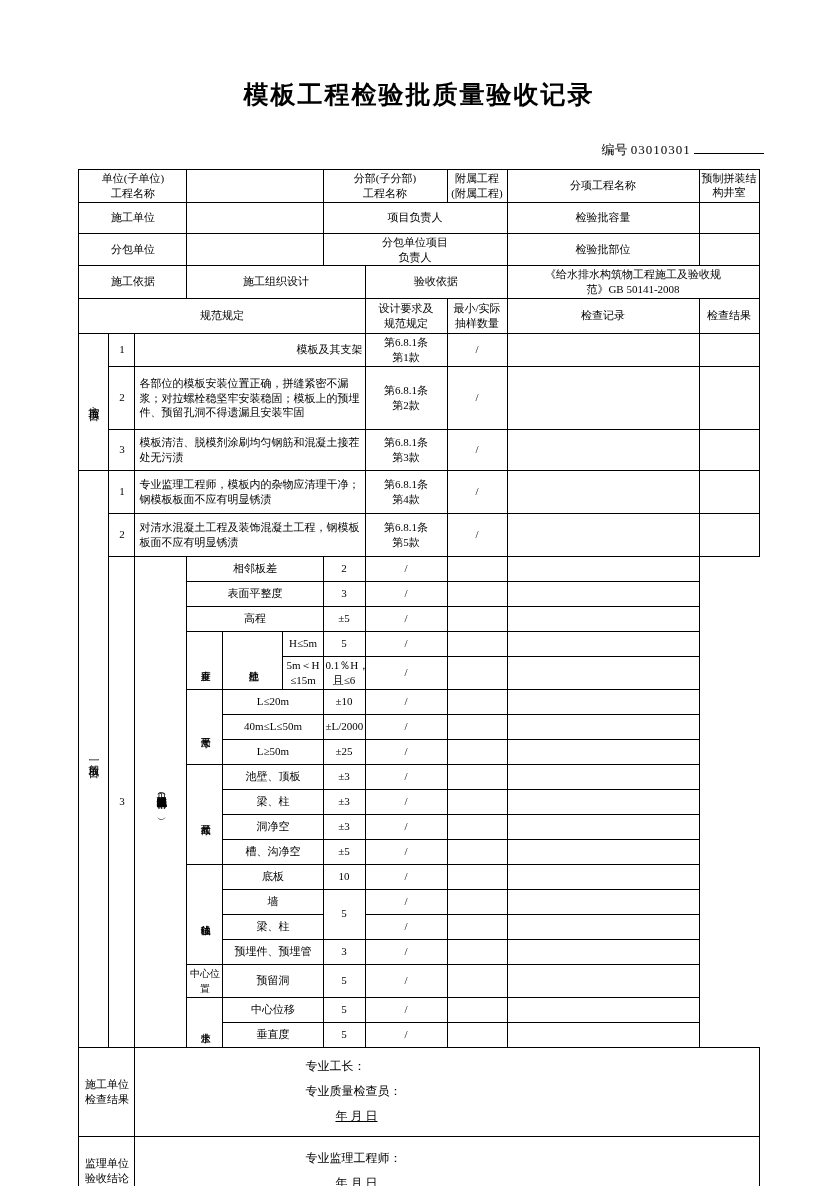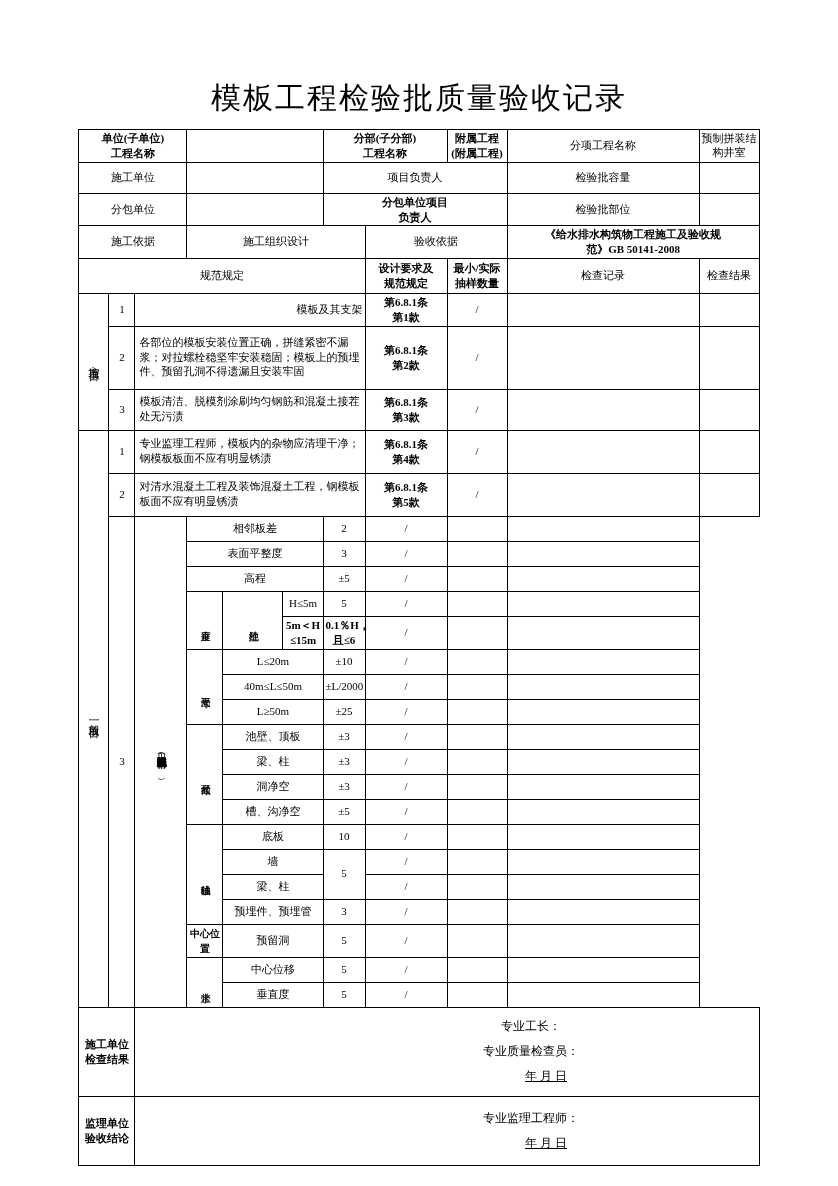--- a/index.html
+++ b/index.html
@@ -10,22 +10,22 @@
     color:#000;
     position:relative;
   }
   .page{
     position:absolute;left:0;top:0;width:838px;height:1186px;
     box-sizing:border-box;
     padding:0;
   }
   .title{
     text-align:center;
-    font-size:30px;
-    font-weight:normal;
+    font-size:25px;
+    font-weight:bold;
     letter-spacing:2px;
     margin-top:78px;
   }
   .code-line{
     margin-top:30px;
     padding-right:74px;
     text-align:right;
     font-size:13px;
   }
   .code-line .code-label{font-size:13px;}
@@ -58,37 +58,42 @@
   .vert-narrow{
     writing-mode:vertical-rl;
     text-orientation:upright;
     letter-spacing:0px;
     display:inline-block;
     font-size:10px;
     line-height:1.05;
   }
   .leftpad{text-align:right;padding-left:4px;}
   .small{font-size:10px;}
-  .multi{line-height:1.35;font-weight:bold;}
-  .blockcell{text-align:left;padding-left:4px;font-size:11px;line-height:1.3;font-family:Liberation Mono, monospace;}
+  .multi{line-height:1.35;}
+  .blockcell{text-align:left;padding-left:4px;font-size:11px;line-height:1.3;}
   .sig{
-    text-align:center;
+    text-align:left;
     padding-left:170px;
     font-size:12px;
     line-height:2.1;
   }
   .sig .indent{padding-left:30px;text-decoration:underline;}
 </style>
 </head>
 <body>
 
 <div class="page">
 
   <div class="title">模板工程检验批质量验收记录</div>
 
+  <div class="code-line">
+    <span class="code-label">编号</span>
+    <span class="code-val">03010301</span>
+    <span class="code-blank"></span>
+  </div>
 
   <table>
     <colgroup>
       <col style="width:30px">
       <col style="width:26px">
       <col style="width:52px">
       <col style="width:36px">
       <col style="width:60px">
       <col style="width:40px">
       <col style="width:42px">

